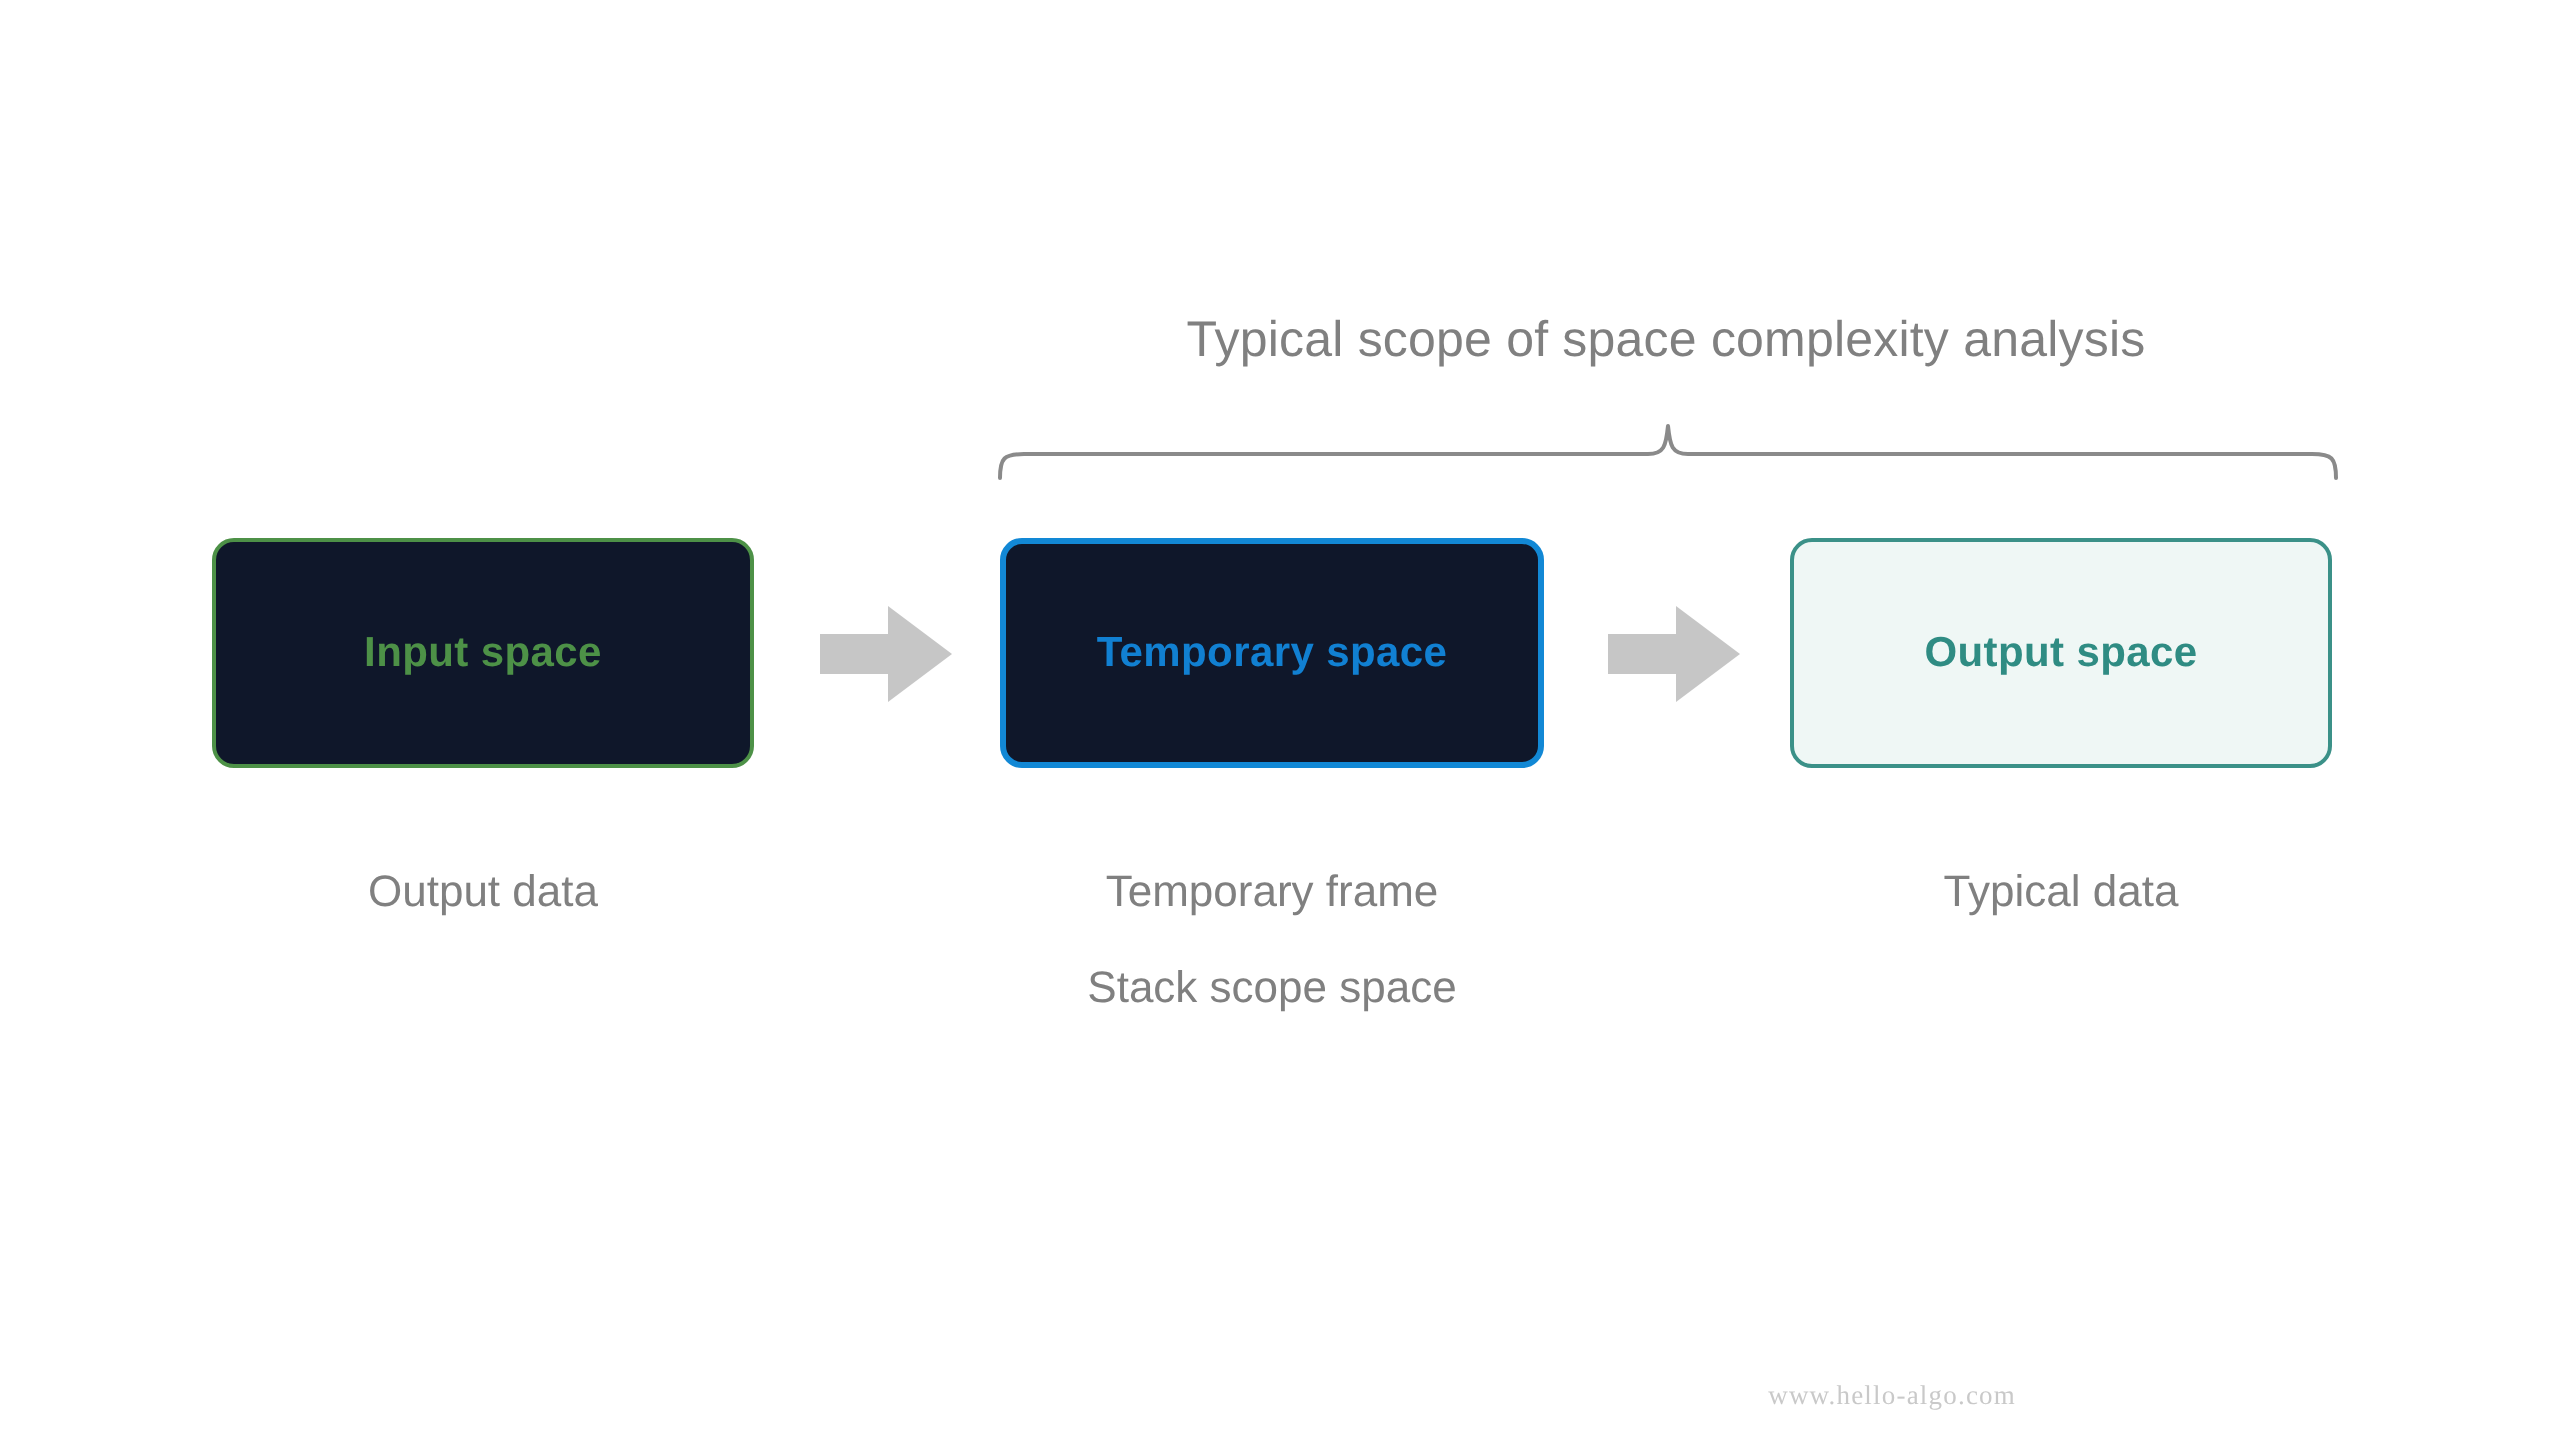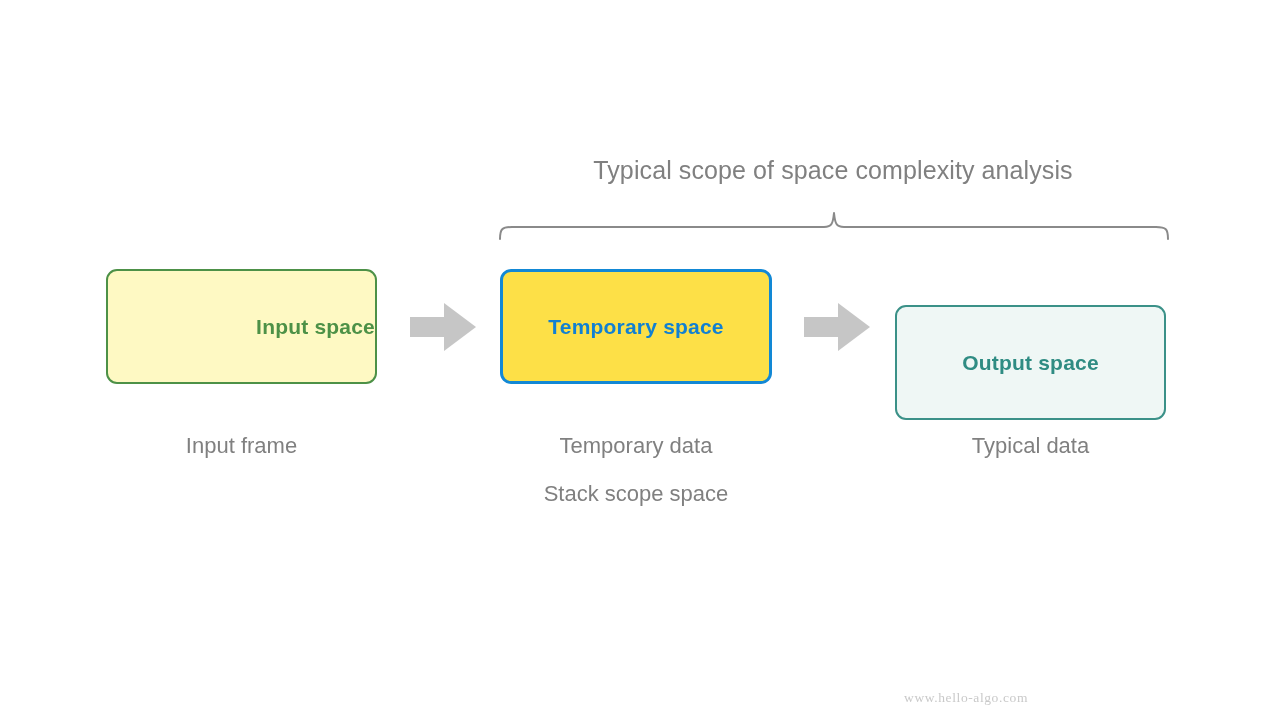--- a/index.html
+++ b/index.html
@@ -15,21 +15,20 @@
     font-family: "Liberation Sans", sans-serif;
     -webkit-font-smoothing: antialiased;
   }
 
   #stage {
     position: absolute;
     left: 0;
     top: 0;
     width: 1028px;
     height: 720px;
-    padding-left: 20px;
   }
 
   
   .scope-caption {
     position: absolute;
     left: 500px;
     top: 155px;
     width: 666px;
     text-align: center;
     font-size: 25px;
@@ -62,40 +61,38 @@
   .box-label {
     font-size: 21px;
     font-weight: bold;
     letter-spacing: 0.2px;
     white-space: nowrap;
   }
 
   .box-input {
     left: 106px;
     width: 271px;
-    background: #fef9c3;
+    background: #0f172a;
     border: 2px solid #4d9147;
-    justify-content: flex-end;
   }
   .box-input .box-label { color: #4d9147; }
 
   .box-temporary {
     left: 500px;
     width: 272px;
-    background: #fde047;
+    background: #0f172a;
     border: 3px solid #1288d5;
   }
   .box-temporary .box-label { color: #1180d2; }
 
   .box-output {
     left: 895px;
     width: 271px;
     background: #eff7f5;
     border: 2px solid #3b9188;
-    margin-top: 36px;
   }
   .box-output .box-label { color: #2f8c83; }
 
   
   .arrow {
     position: absolute;
     top: 303px;
     width: 66px;
     height: 48px;
   }
@@ -158,25 +155,25 @@
     </svg>
   </div>
 
   <div class="arrow arrow-2">
     <svg width="66" height="48" viewBox="0 0 66 48">
       <polygon points="0,14 34,14 34,0 66,24 34,48 34,34 0,34" fill="#c6c6c6"></polygon>
     </svg>
   </div>
 
   <div class="caption-col caption-input">
-    <div class="caption-line">Input frame</div>
+    <div class="caption-line">Output data</div>
   </div>
 
   <div class="caption-col caption-temporary">
-    <div class="caption-line">Temporary data</div>
+    <div class="caption-line">Temporary frame</div>
     <div class="caption-line">Stack scope space</div>
   </div>
 
   <div class="caption-col caption-output">
     <div class="caption-line">Typical data</div>
   </div>
 
   <div class="watermark">www.hello-algo.com</div>
 
 </div>

